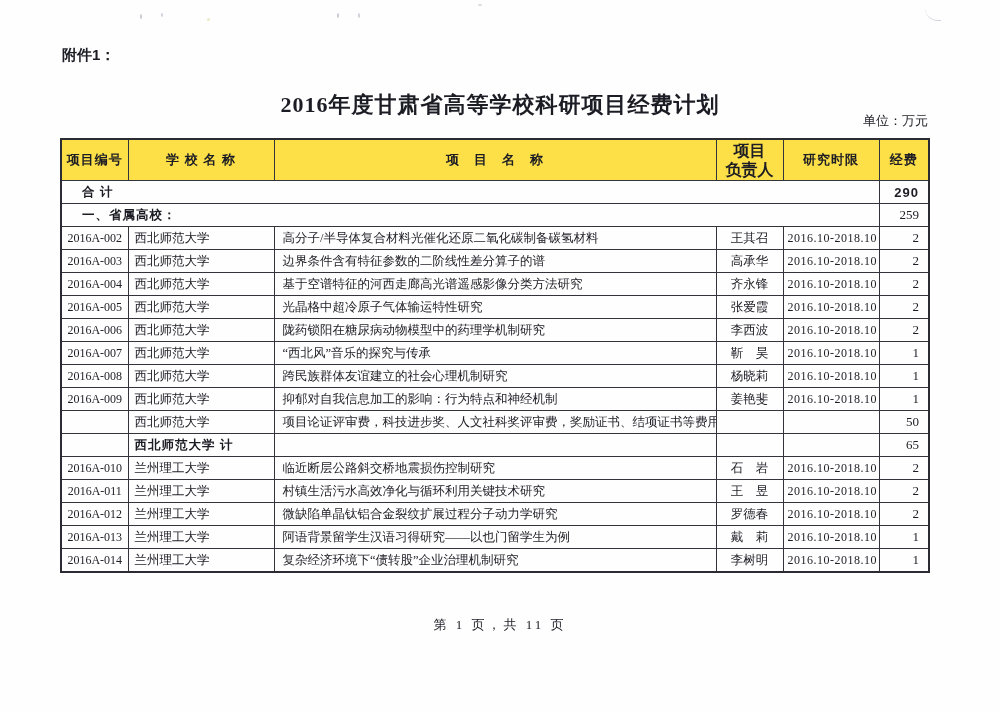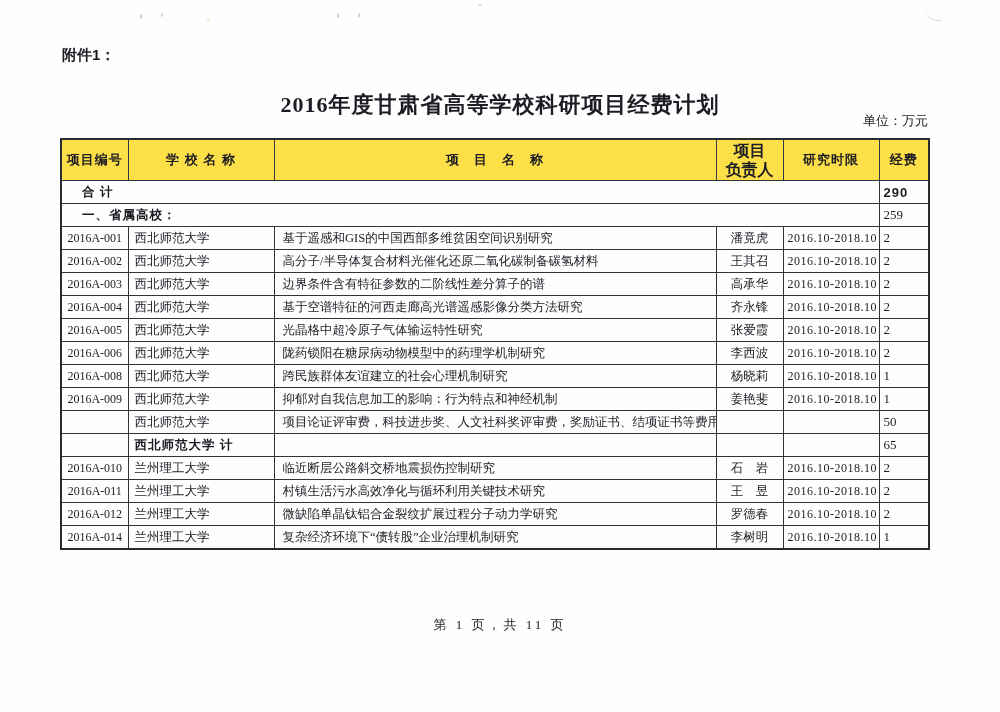--- a/index.html
+++ b/index.html
@@ -40,21 +40,21 @@
     letter-spacing:1px;text-align:center;vertical-align:middle;
     background:#fde047;
   }
   th .sub{font-size:16px;line-height:1.2;letter-spacing:0;}
   td{height:23px;font-size:12.5px;padding:0 4px;vertical-align:middle;}
   td.c-code{text-align:center;font-size:12px;}
   td.c-school{text-align:left;padding-left:6px;}
   td.c-title{text-align:left;padding-left:8px;}
   td.c-leader{text-align:center;}
   td.c-period{text-align:center;font-size:12px;letter-spacing:0.5px;}
-  td.c-fund{text-align:left;padding-right:9px;font-size:13px;}
+  td.c-fund{text-align:right;padding-right:9px;font-size:13px;}
   td.c-label{text-align:left;padding-left:20px;}
   .bold{
     font-weight:bold;
     font-family:"Liberation Sans","DejaVu Sans",sans-serif;
     letter-spacing:1px;
   }
   .page-footer{
     position:absolute;left:0;right:0;top:616px;
     text-align:center;font-size:13px;letter-spacing:3px;
   }
@@ -112,28 +112,20 @@
     <tbody id="table-body">
         <tr>
           <td colspan="5" class="c-label bold">合 计</td>
           <td class="c-fund bold">290</td>
         </tr>
         <tr>
           <td colspan="5" class="c-label bold">一、省属高校：</td>
           <td class="c-fund">259</td>
         </tr>
         <tr>
-          <td class="c-code">2016A-001</td>
-          <td class="c-school">西北师范大学</td>
-          <td class="c-title">基于遥感和GIS的中国西部多维贫困空间识别研究</td>
-          <td class="c-leader">潘竟虎</td>
-          <td class="c-period">2016.10-2018.10</td>
-          <td class="c-fund">2</td>
-        </tr>
-        <tr>
           <td class="c-code">2016A-002</td>
           <td class="c-school">西北师范大学</td>
           <td class="c-title">高分子/半导体复合材料光催化还原二氧化碳制备碳氢材料</td>
           <td class="c-leader">王其召</td>
           <td class="c-period">2016.10-2018.10</td>
           <td class="c-fund">2</td>
         </tr>
         <tr>
           <td class="c-code">2016A-003</td>
           <td class="c-school">西北师范大学</td>
@@ -158,20 +150,28 @@
           <td class="c-period">2016.10-2018.10</td>
           <td class="c-fund">2</td>
         </tr>
         <tr>
           <td class="c-code">2016A-006</td>
           <td class="c-school">西北师范大学</td>
           <td class="c-title">陇药锁阳在糖尿病动物模型中的药理学机制研究</td>
           <td class="c-leader">李西波</td>
           <td class="c-period">2016.10-2018.10</td>
           <td class="c-fund">2</td>
+        </tr>
+        <tr>
+          <td class="c-code">2016A-007</td>
+          <td class="c-school">西北师范大学</td>
+          <td class="c-title">“西北风”音乐的探究与传承</td>
+          <td class="c-leader">靳　昊</td>
+          <td class="c-period">2016.10-2018.10</td>
+          <td class="c-fund">1</td>
         </tr>
         <tr>
           <td class="c-code">2016A-008</td>
           <td class="c-school">西北师范大学</td>
           <td class="c-title">跨民族群体友谊建立的社会心理机制研究</td>
           <td class="c-leader">杨晓莉</td>
           <td class="c-period">2016.10-2018.10</td>
           <td class="c-fund">1</td>
         </tr>
         <tr>
@@ -216,20 +216,28 @@
         </tr>
         <tr>
           <td class="c-code">2016A-012</td>
           <td class="c-school">兰州理工大学</td>
           <td class="c-title">微缺陷单晶钛铝合金裂纹扩展过程分子动力学研究</td>
           <td class="c-leader">罗德春</td>
           <td class="c-period">2016.10-2018.10</td>
           <td class="c-fund">2</td>
         </tr>
         <tr>
+          <td class="c-code">2016A-013</td>
+          <td class="c-school">兰州理工大学</td>
+          <td class="c-title">阿语背景留学生汉语习得研究——以也门留学生为例</td>
+          <td class="c-leader">戴　莉</td>
+          <td class="c-period">2016.10-2018.10</td>
+          <td class="c-fund">1</td>
+        </tr>
+        <tr>
           <td class="c-code">2016A-014</td>
           <td class="c-school">兰州理工大学</td>
           <td class="c-title">复杂经济环境下“债转股”企业治理机制研究</td>
           <td class="c-leader">李树明</td>
           <td class="c-period">2016.10-2018.10</td>
           <td class="c-fund">1</td>
         </tr>
       </tbody>
   </table>
 

